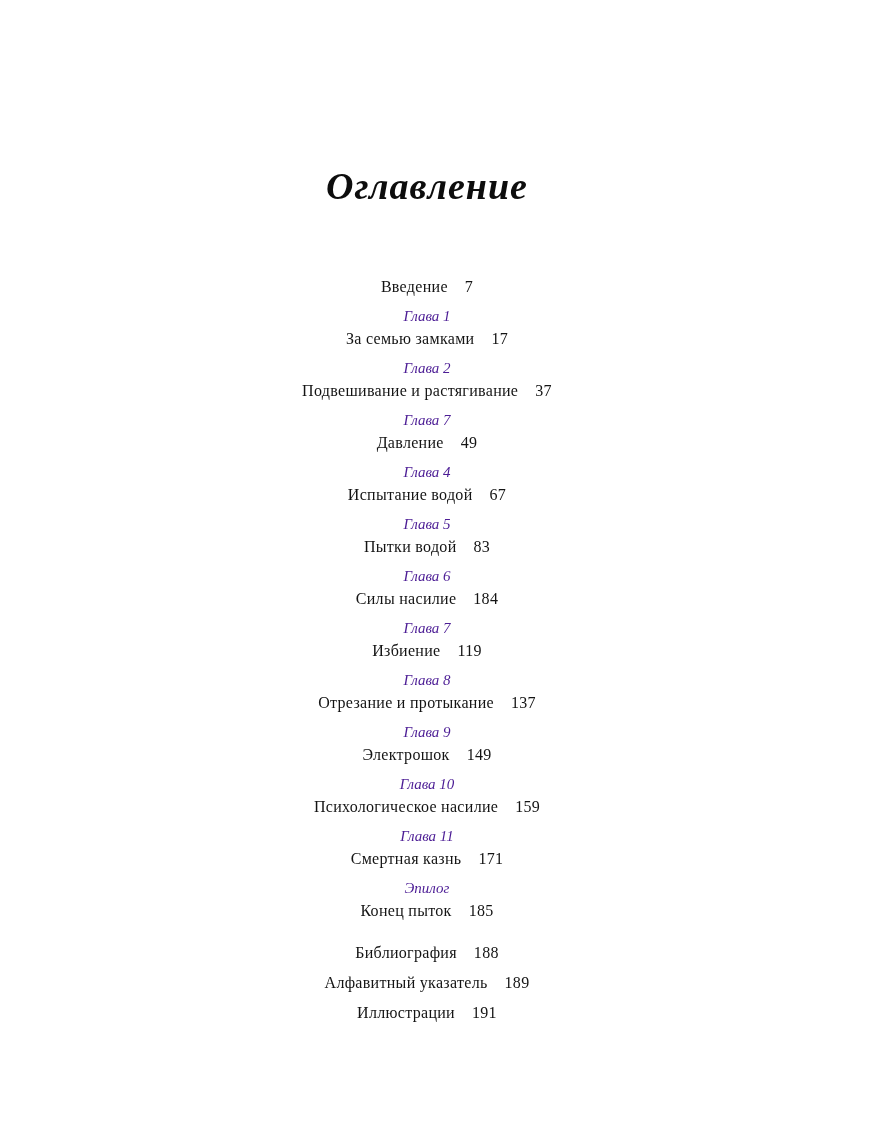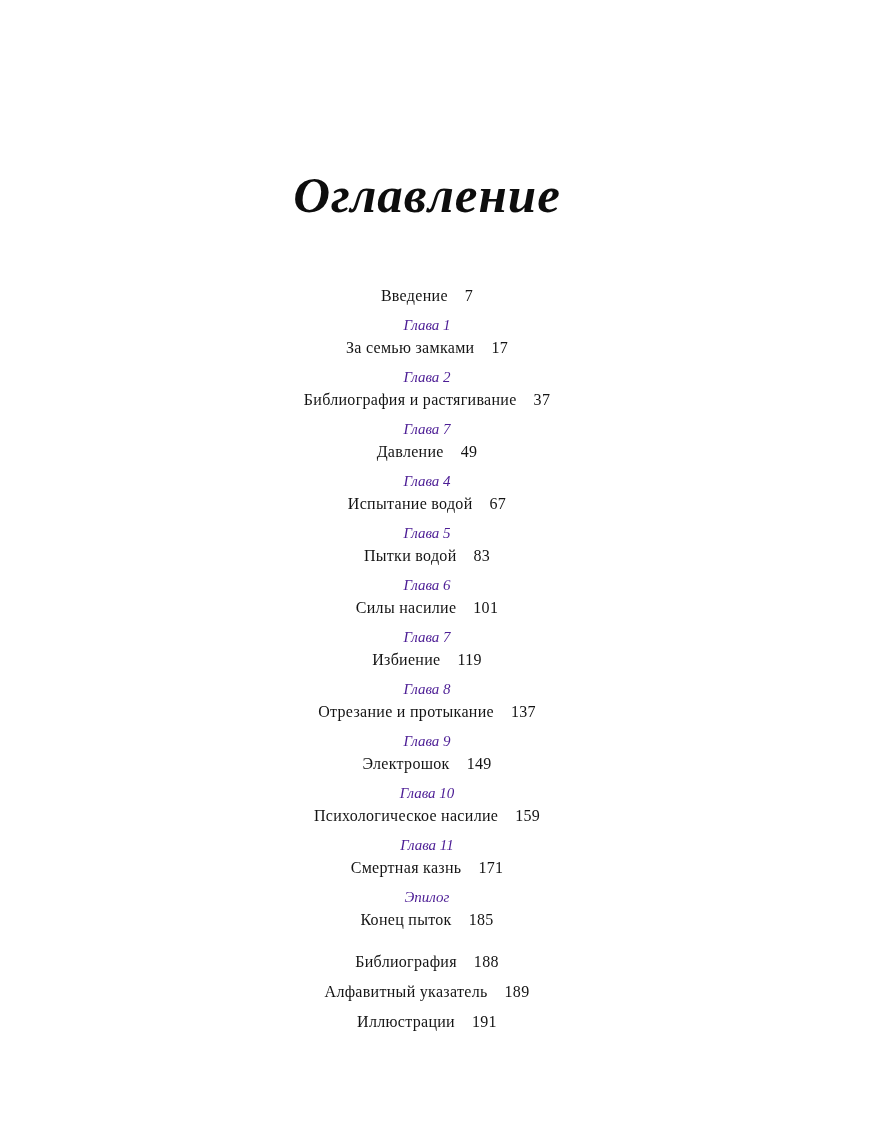--- a/index.html
+++ b/index.html
@@ -17,21 +17,21 @@
   .page {
     box-sizing: border-box;
     width: 874px;
     height: 1146px;
     padding-top: 126px;
     
     padding-right: 20px;
   }
   .toc-title {
     text-align: center;
-    font-size: 51px;
+    font-size: 38px;
     line-height: 70px;
     font-weight: bold;
     font-style: italic;
     letter-spacing: 1px;
     color: #0d0d0d;
   }
   .toc-list {
     margin-top: 52px;
     text-align: center;
   }
@@ -77,41 +77,41 @@
     <span class="chapter-line"><span>Введение</span><span class="page-number">7</span></span>
   </div>
 
   <div class="toc-entry">
     <span class="chapter-label">Глава 1</span>
     <span class="chapter-line"><span>За семью замками</span><span class="page-number">17</span></span>
   </div>
 
   <div class="toc-entry">
     <span class="chapter-label">Глава 2</span>
-    <span class="chapter-line"><span>Библиография и растягивание</span><span class="page-number">37</span></span>
+    <span class="chapter-line"><span>Подвешивание и растягивание</span><span class="page-number">37</span></span>
   </div>
 
   <div class="toc-entry">
     <span class="chapter-label">Глава 7</span>
     <span class="chapter-line"><span>Давление</span><span class="page-number">49</span></span>
   </div>
 
   <div class="toc-entry">
     <span class="chapter-label">Глава 4</span>
     <span class="chapter-line"><span>Испытание водой</span><span class="page-number">67</span></span>
   </div>
 
   <div class="toc-entry">
     <span class="chapter-label">Глава 5</span>
     <span class="chapter-line"><span>Пытки водой</span><span class="page-number">83</span></span>
   </div>
 
   <div class="toc-entry">
     <span class="chapter-label">Глава 6</span>
-    <span class="chapter-line"><span>Силы насилие</span><span class="page-number">101</span></span>
+    <span class="chapter-line"><span>Силы насилие</span><span class="page-number">184</span></span>
   </div>
 
   <div class="toc-entry">
     <span class="chapter-label">Глава 7</span>
     <span class="chapter-line"><span>Избиение</span><span class="page-number">119</span></span>
   </div>
 
   <div class="toc-entry">
     <span class="chapter-label">Глава 8</span>
     <span class="chapter-line"><span>Отрезание и протыкание</span><span class="page-number">137</span></span>

